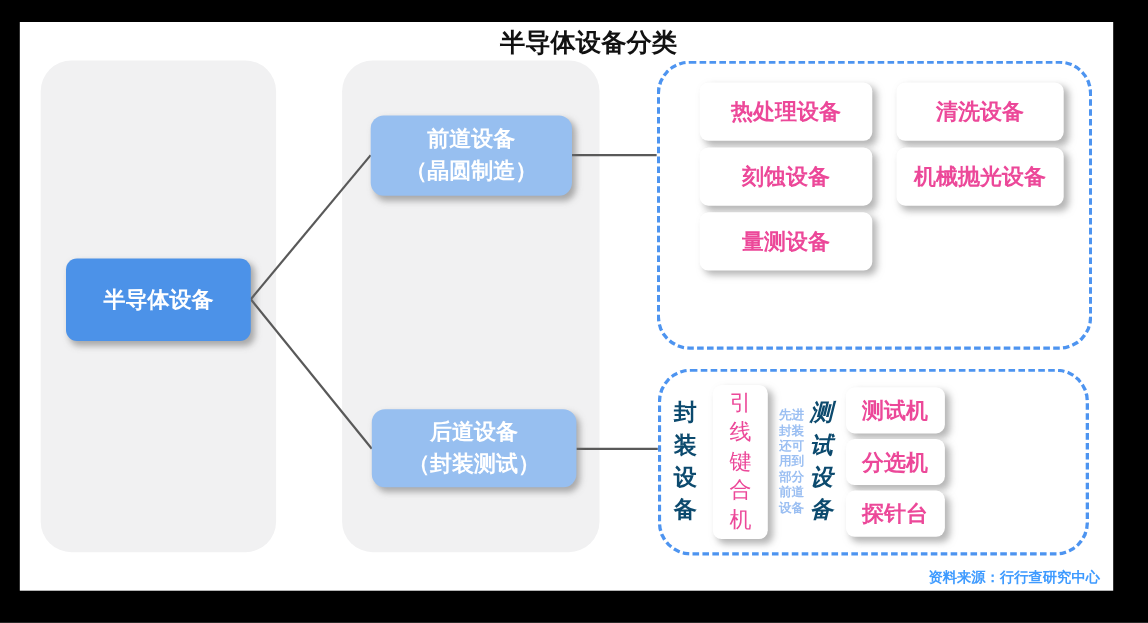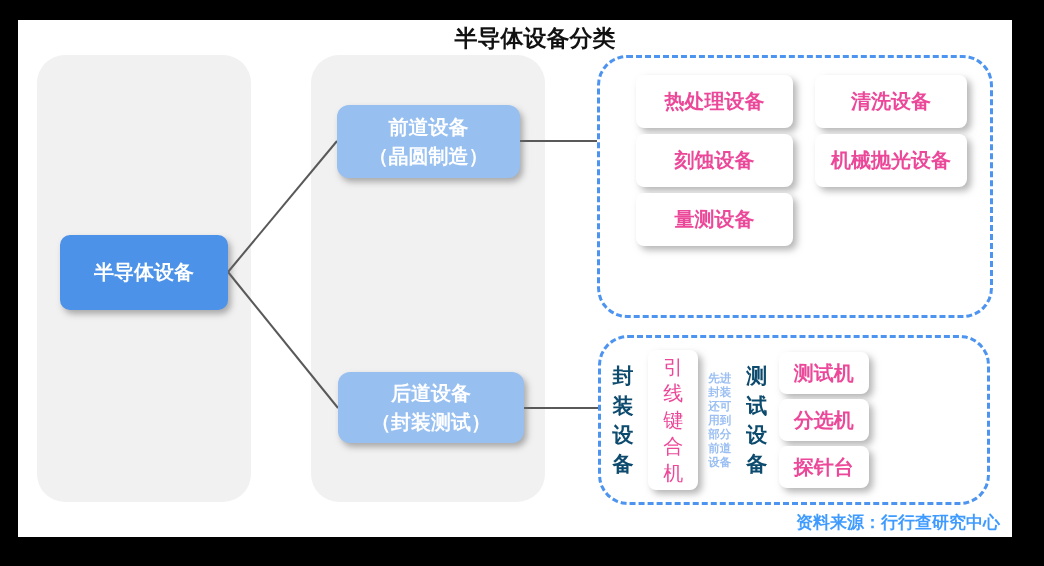--- a/index.html
+++ b/index.html
@@ -31,22 +31,22 @@
            width:1.15em;word-break:break-all;text-align:center;}
   .v-label-pack{margin-left:0;}
   .small-col{display:flex;flex-direction:column;gap:5px;margin-left:8px;}
   .small-col .item-box{width:90px;height:42px;}
   .small-col-2{margin-left:10px;}
   .tall-box{width:50px;height:140px;margin-left:13px;border-radius:8px;
             font-size:20px;font-weight:400;line-height:1.32;}
   .tall-box .v-chars{width:1.05em;word-break:break-all;text-align:center;}
   .note-text{margin-left:10px;width:2.3em;word-break:break-all;text-align:left;
              color:#9bbff2;font-weight:700;font-size:11.5px;line-height:1.22;}
-  .v-label-test{margin-left:10px;}
-  .source{position:absolute;right:12px;bottom:3px;font-size:17px;font-weight:700;color:#3f9bff;white-space:nowrap;}
+  .v-label-test{font-style:italic;}
+  .source{position:absolute;right:12px;bottom:3px;font-size:13px;font-weight:700;color:#3f9bff;white-space:nowrap;}
 </style>
 </head>
 <body>
 
 <div class="canvas">
 
   <div class="title">半导体设备分类</div>
 
   <div class="panel panel-1"></div>
   <div class="panel panel-2"></div>

